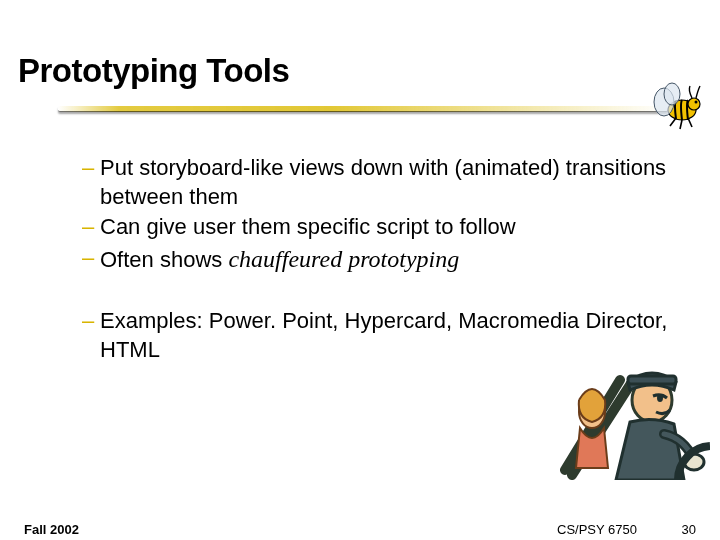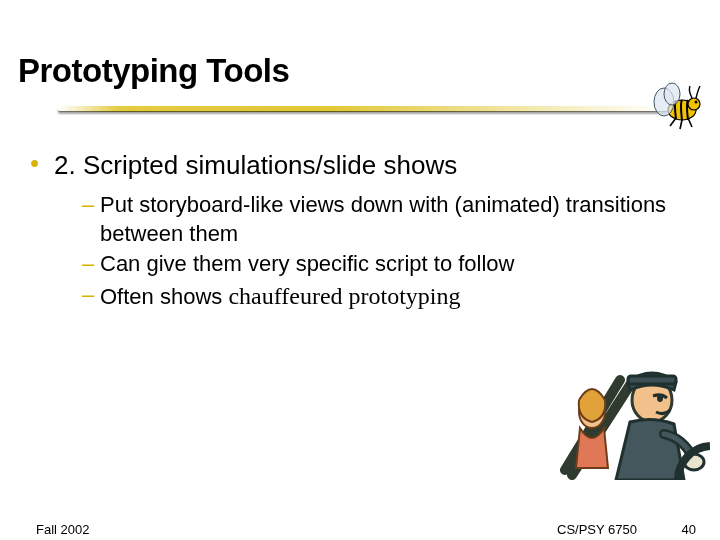--- a/index.html
+++ b/index.html
@@ -77,30 +77,30 @@
     margin-bottom: 2px;
   }
   .lvl2::before {
     content: "–";
     position: absolute;
     left: 0;
     top: 0;
     color: #d8b400;
   }
   .gap { height: 30px; }
-  .italic { font-family: "Times New Roman", serif; font-size: 24px;}
+  .italic { font-style: italic; font-family: "Times New Roman", serif; font-size: 24px;}
   .footer {
     position: absolute;
     bottom: 18px;
     left: 0;
     width: 720px;
     font-size: 13px;
     color: #000;
   }
-  .f-left { position: absolute; left: 36px; }
+  .f-left { position: absolute; left: 24px; font-weight: bold; }
   .f-center { position: absolute; left: 0; width: 637px; text-align: right; }
   .f-right { position: absolute; right: 24px; }
   .chauffeur {
     position: absolute;
     right: 10px;
     bottom: 60px;
     width: 150px;
     height: 140px;
   }
 </style>
@@ -120,28 +120,28 @@
     <ellipse cx="30" cy="12" rx="8" ry="11" fill="rgba(220,230,240,0.7)" stroke="#456" stroke-width="1"></ellipse>
     <circle cx="52" cy="22" r="6" fill="#f2c100" stroke="#000" stroke-width="1.2"></circle>
     <circle cx="54" cy="20" r="1.5" fill="#000"></circle>
     <path d="M50 16 q-4 -8 -2 -12" stroke="#000" stroke-width="1.4" fill="none"></path>
     <path d="M54 16 q2 -8 4 -12" stroke="#000" stroke-width="1.4" fill="none"></path>
     <path d="M34 36 l-6 8 M40 38 l-2 9 M46 36 l4 9" stroke="#000" stroke-width="1.6"></path>
   </svg>
 </div>
 
 <div class="content">
-  <div class="lvl1">2. Scripted simulations/slide shows</div>
   <div class="sublist">
     <div class="lvl2">Put storyboard-like views down with (animated) transitions between them</div>
-    <div class="lvl2">Can give them very specific script to follow</div>
+    <div class="lvl2">Can give user them specific script to follow</div>
     <div class="lvl2">
       <span>Often shows </span><span class="italic">chauffeured prototyping</span>
     </div>
     <div class="gap"></div>
+    <div class="lvl2">Examples: Power. Point, Hypercard, Macromedia Director, HTML</div>
   </div>
 </div>
 
 <div class="chauffeur">
   <svg viewBox="0 0 150 140">
     <rect x="0" y="0" width="150" height="140" fill="none"></rect>
 
     <path d="M5 130 L60 40 M12 135 L70 45" stroke="#2e3b2e" stroke-width="10" stroke-linecap="round"></path>
 
     <ellipse cx="32" cy="72" rx="13" ry="16" fill="#f2c08a" stroke="#6b3d1a" stroke-width="2"></ellipse>
@@ -162,14 +162,14 @@
 
     <ellipse cx="134" cy="122" rx="10" ry="8" fill="#e8e4d0" stroke="#20302f" stroke-width="3"></ellipse>
 
     <path d="M118 140 a34 34 0 0 1 32 -34" stroke="#20302f" stroke-width="8" fill="none"></path>
   </svg>
 </div>
 
 <div class="footer">
   <span class="f-left">Fall 2002</span>
   <span class="f-center">CS/PSY 6750</span>
-  <span class="f-right">40</span>
+  <span class="f-right">30</span>
 </div>
 
 </body></html>

